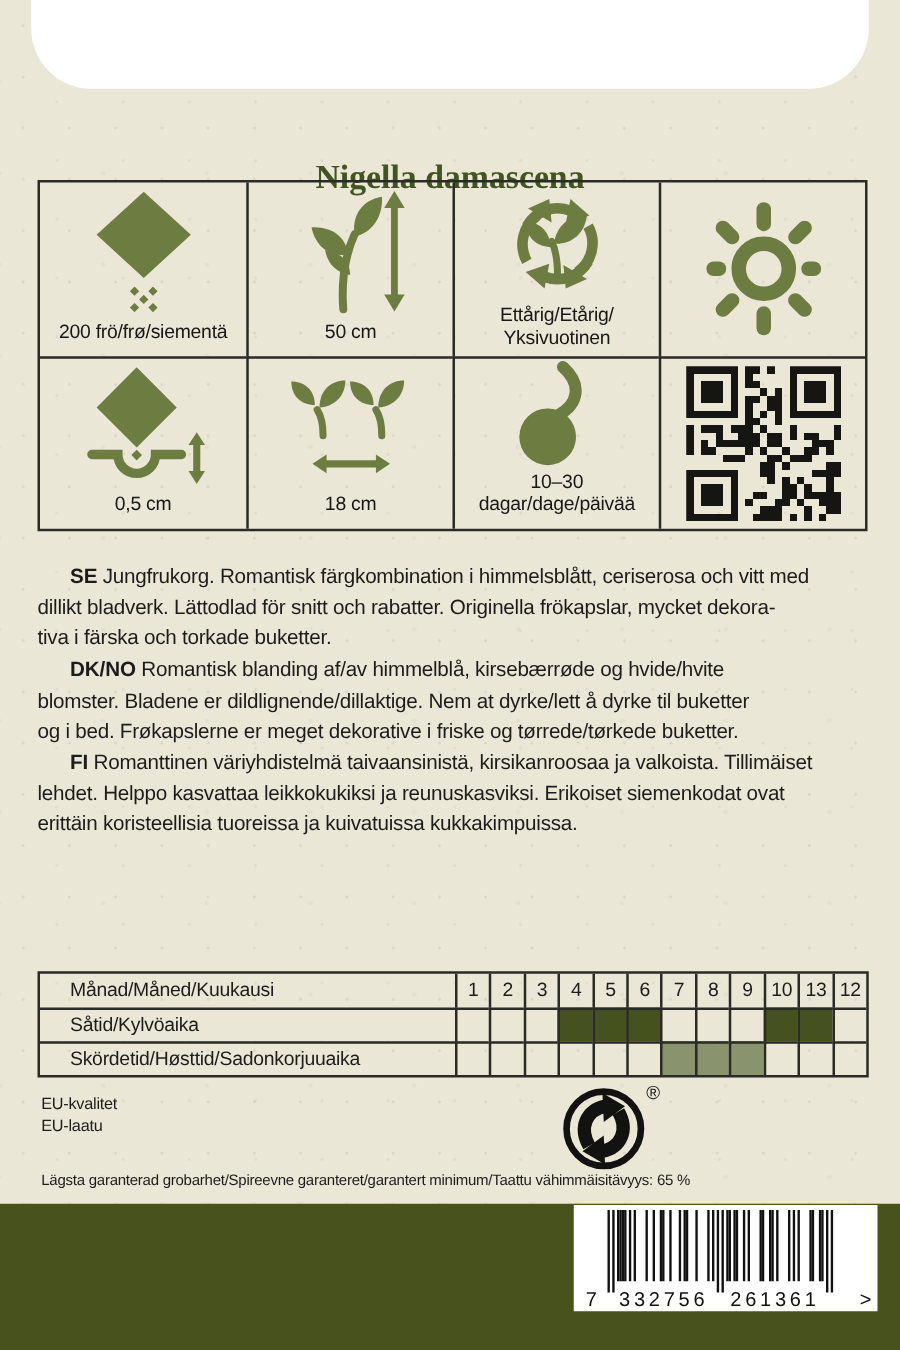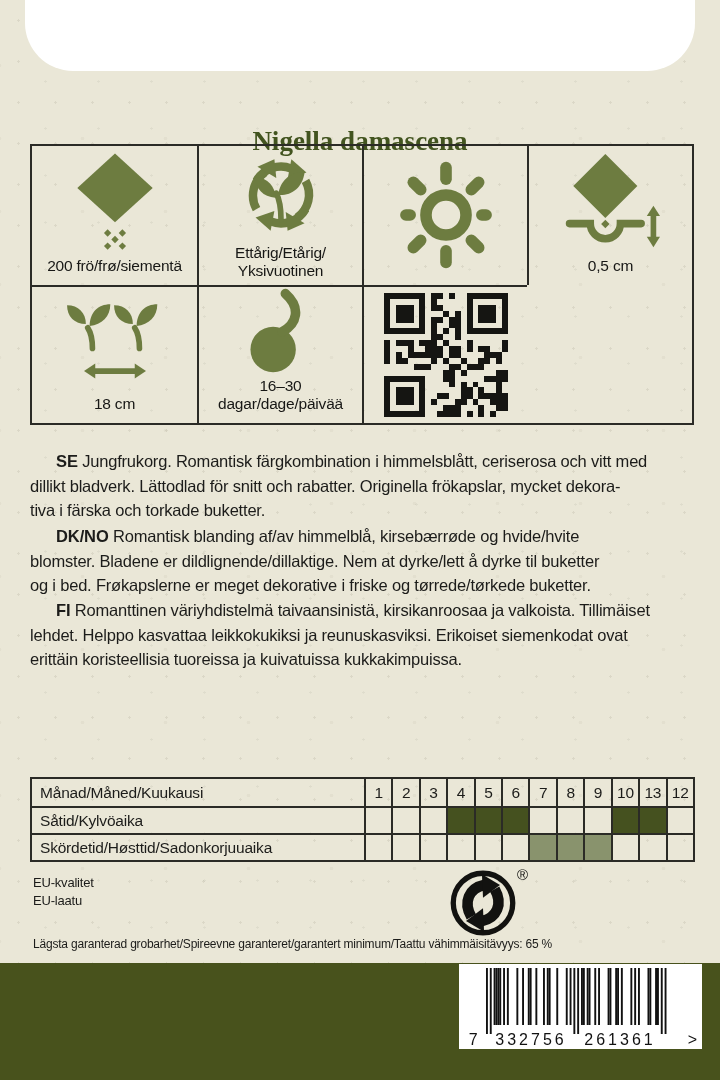--- a/index.html
+++ b/index.html
@@ -31,21 +31,21 @@
   .caption{font-size:15.5px;line-height:18px;text-align:center;margin-bottom:10px;white-space:pre;color:#171715;}
   
   .para{position:absolute;left:30px;width:664px;font-size:16.5px;line-height:24.7px;color:var(--ink);}
   .para b{letter-spacing:-0.1px;margin-left:26px;}
   .lines{white-space:pre;}
   
   .calendar{position:absolute;left:30px;top:777px;width:665px;border:2px solid var(--line);
     display:grid;grid-template-columns:332px repeat(12,1fr);grid-auto-rows:27px;font-size:15.5px;}
   .calendar>div{border-left:2px solid var(--line);border-top:2px solid var(--line);
     display:flex;align-items:center;justify-content:center;overflow:hidden;}
-  .calendar>div:nth-child(13n+1){border-left:none;justify-content:flex-start;padding-left:8px;}
+  .calendar>div:nth-child(13n+1){border-left:none;justify-content:flex-start;padding-left:24px;}
   .calendar>div:nth-child(-n+13){border-top:none;}
   
   .eu{position:absolute;left:33px;top:874px;font-size:13px;line-height:17.5px;white-space:pre;}
   .greendot{position:absolute;left:449px;top:869px;width:68px;height:68px;color:#121210;}
   .rmark{position:absolute;left:517px;top:866px;font-size:15px;color:#121210;}
   .germ{position:absolute;left:33px;top:937px;font-size:12px;color:var(--ink);}
   
   .footer-bar{position:absolute;left:0;top:963px;width:720px;height:117px;background:var(--footer-green);}
   .barcode-box{position:absolute;left:459px;top:964px;width:243px;height:85px;background:#fff;}
   svg{display:block;}
@@ -68,20 +68,34 @@
             <polygon points="59,95.5 63.5,100 59,104.5 54.5,100"></polygon>
             <polygon points="50,103.5 54.5,108 50,112.5 45.5,108"></polygon>
             <polygon points="41,111.5 45.5,116 41,120.5 36.5,116"></polygon>
             <polygon points="59,111.5 63.5,116 59,120.5 54.5,116"></polygon>
           </g>
         </svg>
       </div>
       <div class="caption">200 frö/frø/siementä</div>
     </div>
 
+    <div class="cell">
+      <div class="icon-wrap">
+        <svg viewBox="0 0 110 110" width="100" height="100">
+          <path d="M 48,106 C 46,80 49,60 58,40" fill="none" stroke="currentColor" stroke-width="7" stroke-linecap="round"></path>
+          <path d="M 58,42 C 55,24 64,10 82,7 C 83,25 73,39 58,42 Z" fill="currentColor"></path>
+          <path d="M 52,58 C 37,60 24,52 20,34 C 38,33 51,43 52,58 Z" fill="currentColor"></path>
+          <path d="M 54,76 C 42,74 34,66 32,54 C 46,56 54,64 54,76 Z" fill="currentColor"></path>
+          <line x1="93" y1="12" x2="93" y2="98" stroke="currentColor" stroke-width="6"></line>
+          <polygon points="93,2 84,17 102,17" fill="currentColor"></polygon>
+          <polygon points="93,108 84,93 102,93" fill="currentColor"></polygon>
+        </svg>
+      </div>
+      <div class="caption">50 cm</div>
+    </div>
 
     <div class="cell">
       <div class="icon-wrap">
         <svg viewBox="0 0 110 104" width="104" height="98">
           <g stroke="currentColor" stroke-width="9" fill="none">
             <path d="M 29,37 A 30 30 0 0 1 66,24"></path>
             <path d="M 81,37 A 30 30 0 0 1 72,76"></path>
             <path d="M 81,67 A 30 30 0 0 1 44,80"></path>
             <path d="M 29,67 A 30 30 0 0 1 38,28"></path>
           </g>
@@ -152,21 +166,21 @@
       <div class="caption">18 cm</div>
     </div>
 
     <div class="cell">
       <div class="icon-wrap">
         <svg viewBox="0 0 110 100" width="96" height="88">
           <circle cx="46" cy="70" r="26" fill="currentColor"></circle>
           <path d="M 56,50 C 74,40 78,22 60,6" fill="none" stroke="currentColor" stroke-width="11" stroke-linecap="round"></path>
         </svg>
       </div>
-      <div class="caption">16–30
+      <div class="caption">10–30
 dagar/dage/päivää</div>
     </div>
 
     <div class="cell">
       <div class="icon-wrap">
         <svg viewBox="0 0 21 21" width="124" height="124" shape-rendering="crispEdges" fill="#151512">
             <rect x="0" y="0" width="1" height="1"></rect>
             <rect x="1" y="0" width="1" height="1"></rect>
             <rect x="2" y="0" width="1" height="1"></rect>
             <rect x="3" y="0" width="1" height="1"></rect>

